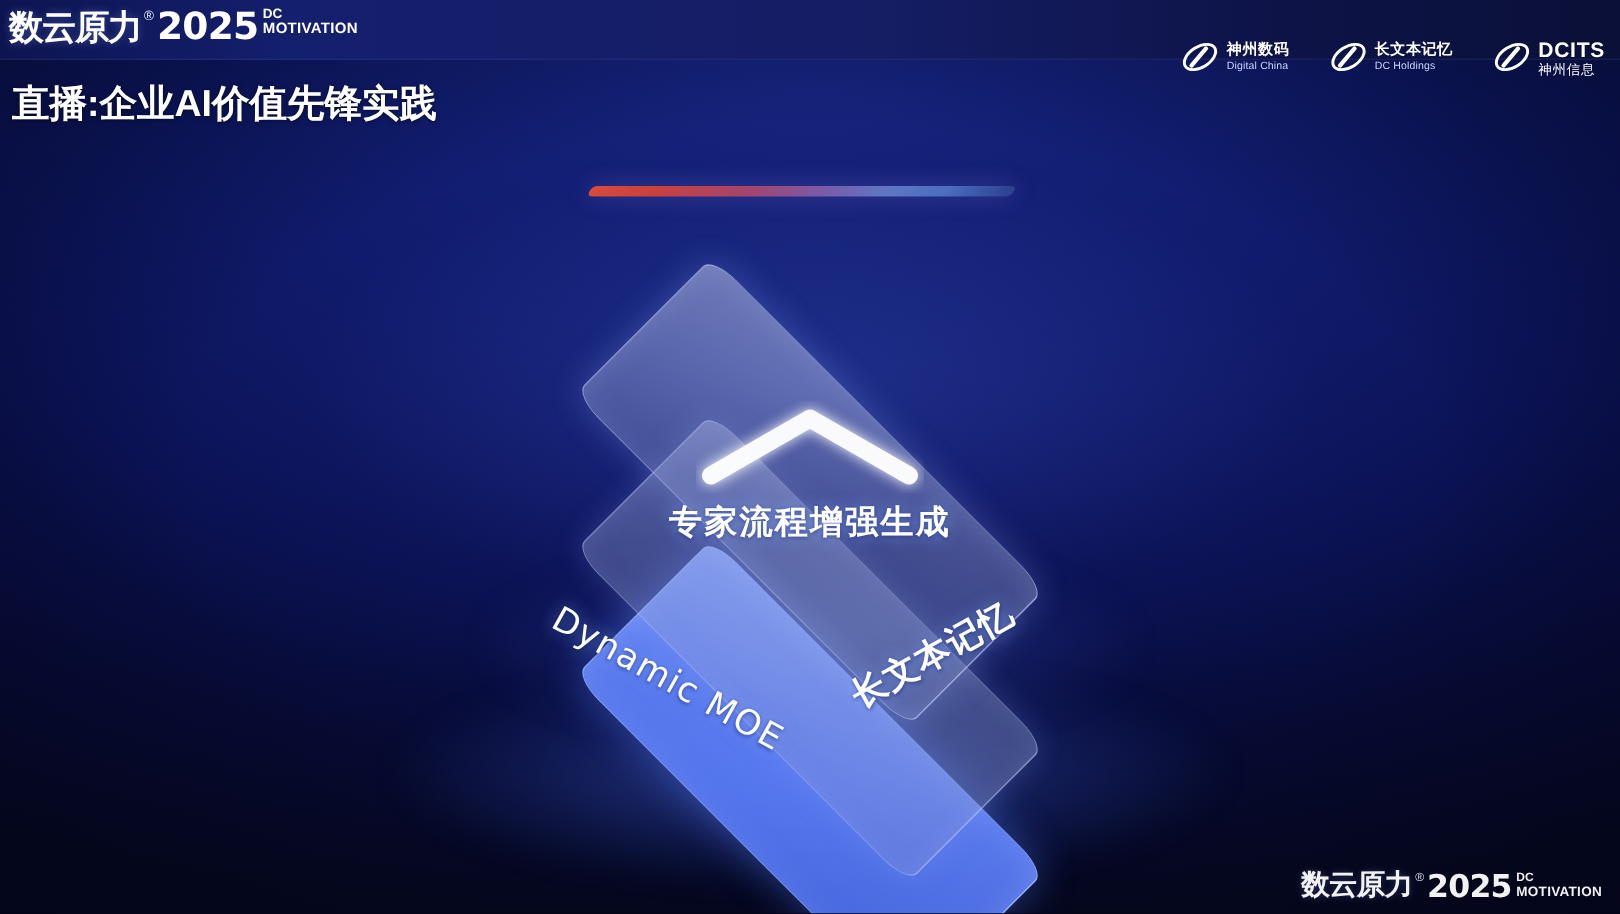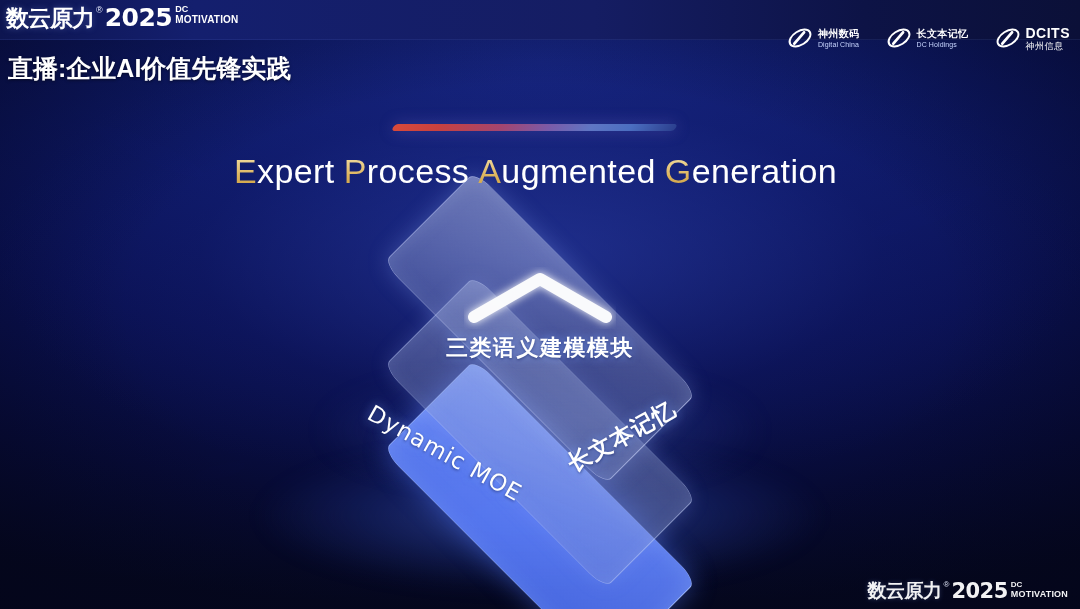--- a/index.html
+++ b/index.html
@@ -280,23 +280,20 @@
       </div>
 
     </div>
   </div>
 
   <div id="live-title">直播:企业AI价值先锋实践</div>
 
 
   <div id="rule"></div>
 
-  <div id="subtitle">
-    <span class="word"><span class="cap">E</span><span class="rest">xpert</span></span><span class="word"><span class="cap">P</span><span class="rest">rocess</span></span><span class="word"><span class="cap">A</span><span class="rest">ugmented</span></span><span class="word"><span class="cap">G</span><span class="rest">eneration</span></span>
-  </div>
 
   <div id="bottom-glow"></div>
   <div id="mid-glow"></div>
 
   <div id="stack">
     <div class="layer iso" id="layer-bot-plate"></div>
     <div class="layer iso" id="layer-mid-plate"></div>
     <div class="layer iso" id="layer-top-plate"></div>
   </div>
 
@@ -306,21 +303,21 @@
         <feGaussianBlur stdDeviation="4.5" result="b"></feGaussianBlur>
         <feMerge>
             <feMergeNode in="b"></feMergeNode>
             <feMergeNode in="SourceGraphic"></feMergeNode>
           </feMerge>
       </filter>
     </defs>
     <path d="M10 50 L76 12 L142 50" fill="none" stroke="#ffffff" stroke-width="12" stroke-linecap="round" stroke-linejoin="round" filter="url(#chevglow)" opacity="0.97"></path>
   </svg>
 
-  <div class="layer-label" id="label-top">三类语义建模模块</div>
+  <div class="layer-label" id="label-top">专家流程增强生成</div>
 
   <div class="layer-label" id="label-moe">Dynamic MOE</div>
 
   <div class="layer-label" id="label-memory">长文本记忆</div>
 
 
   <div id="watermark">
     <span id="wm-cn">数云原力</span>
     <span id="wm-reg">®</span>
     <span id="wm-year">2025</span>

